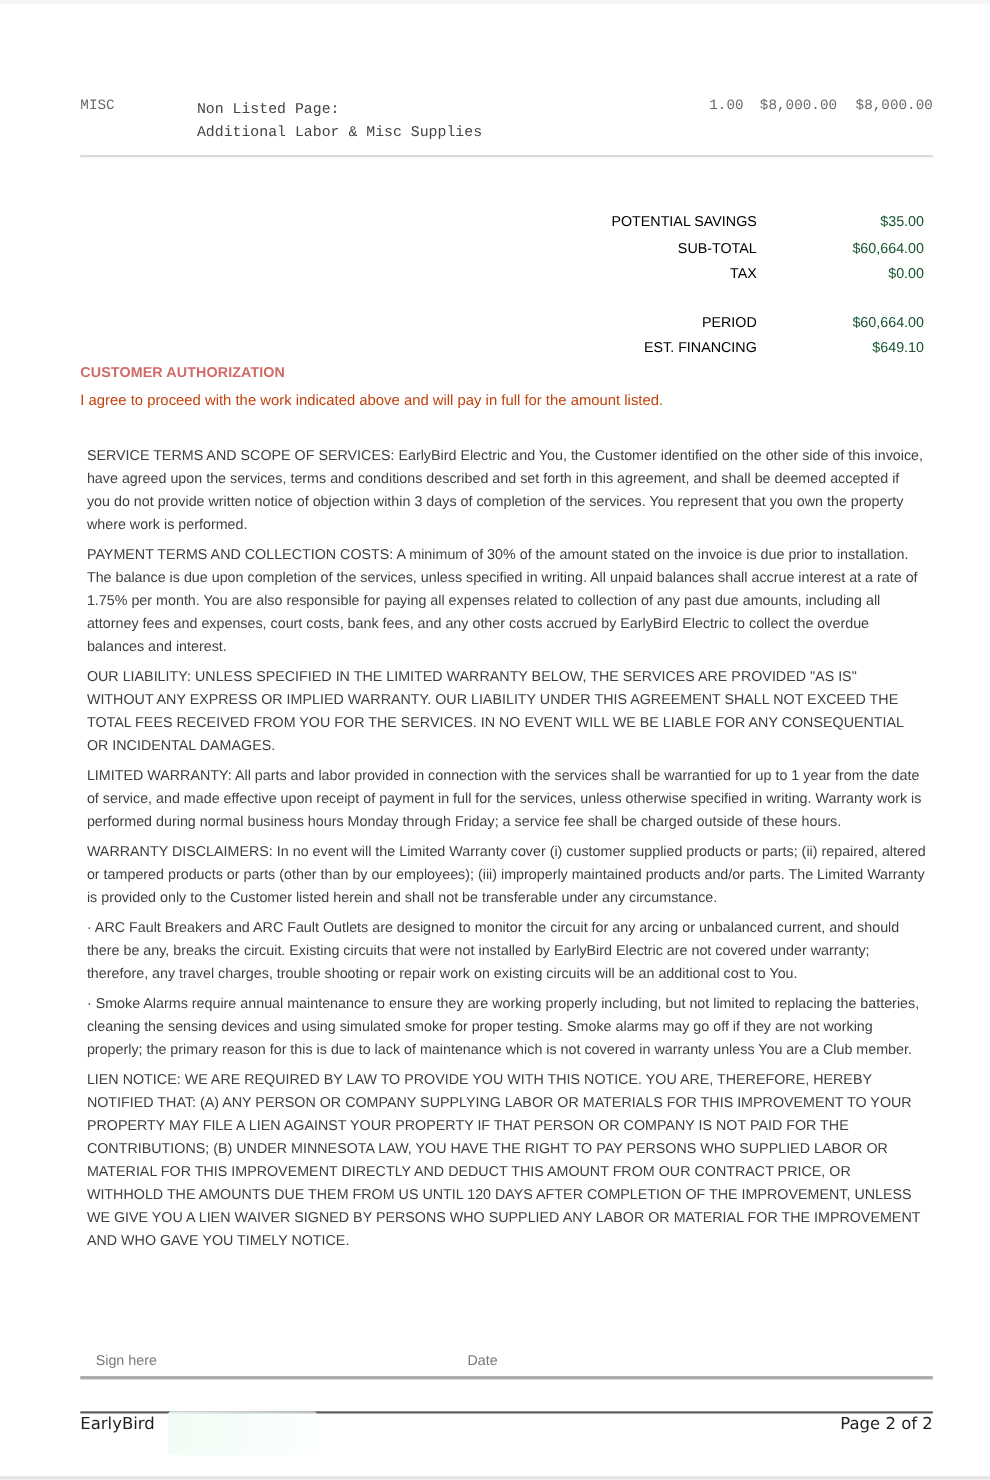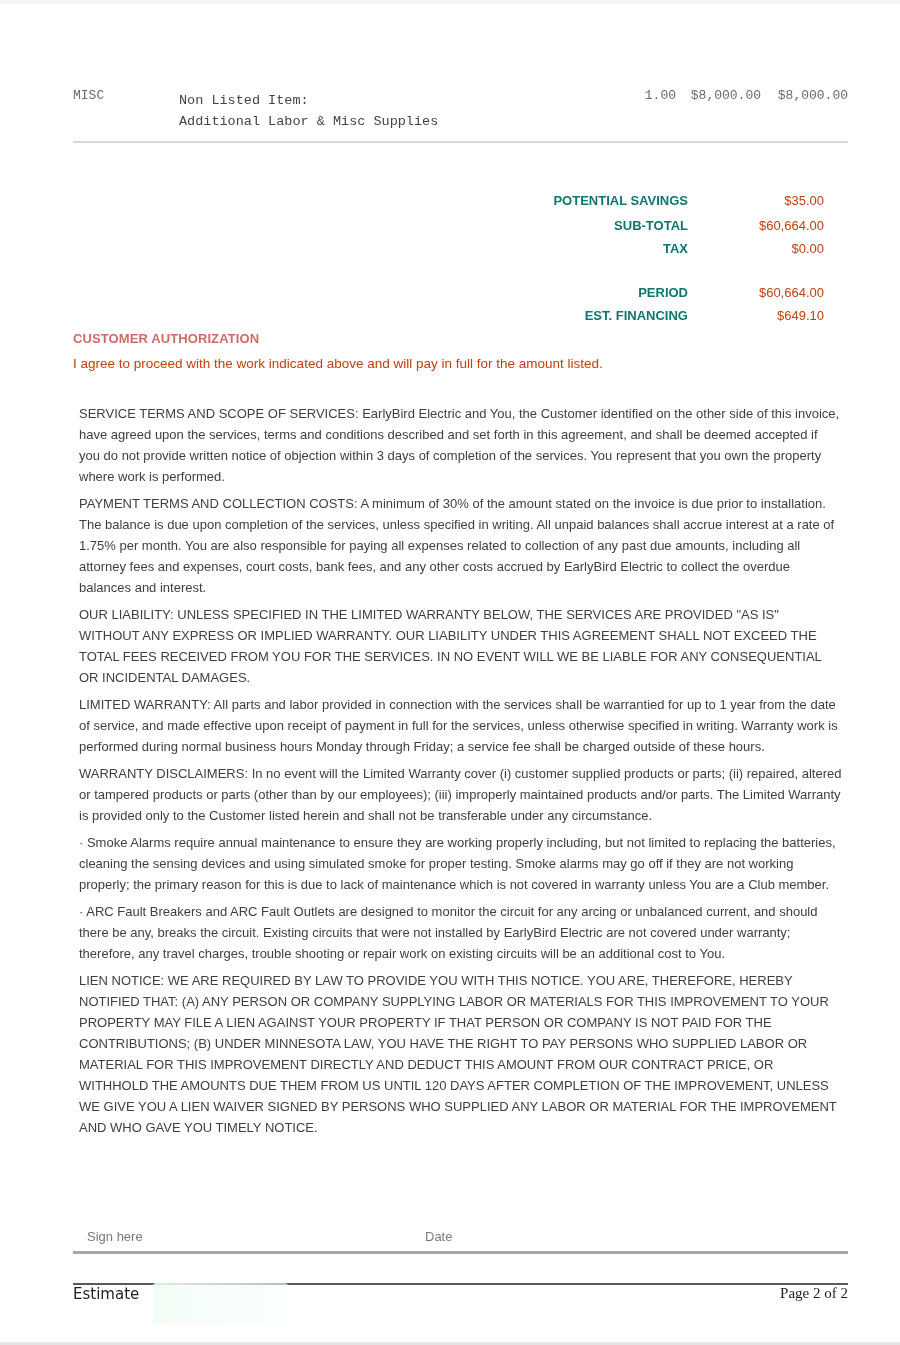--- a/index.html
+++ b/index.html
@@ -88,28 +88,28 @@
     }
     .totals .row {
       position: absolute;
       left: 0;
       width: 775px;
       height: 18px;
     }
     .totals .label {
       position: absolute;
       right: 160px;
-      font-weight: bold;
-      color: #0f766e;
+      font-weight: normal;
+      color: #000000;
       text-align: right;
     }
     .totals .value {
       position: absolute;
-      right: 24px;
-      color: #c2410c;
+      right: 8px;
+      color: #14532d;
     }
     
     .auth-title {
       position: absolute;
       top: 331px;
       left: 0;
       font-size: 13px;
       font-weight: bold;
       color: #d06a66;
       letter-spacing: 0.1px;
@@ -189,34 +189,34 @@
     .footer .redaction {
       position: absolute;
       left: 80px; top: -2px;
       width: 135px;
       height: 40px;
       background: linear-gradient(90deg, rgba(240,252,244,0.9), rgba(250,255,252,0.6));
       border-radius: 3px;
     }
     .footer .page-num {
       position: absolute;
-      right: 0; top: 0; font-family: Liberation Serif, serif;
+      right: 0; top: 0;
     }
   </style>
 </head>
 <body>
 
 <div class="top-strip"></div>
 
 <div class="page">
 
   <div class="line-item">
     <span class="code">MISC</span>
     <div class="desc">
-      <div>Non Listed Item:</div>
+      <div>Non Listed Page:</div>
       <div>Additional Labor &amp; Misc Supplies</div>
     </div>
     <span class="qty">1.00</span>
     <span class="price">$8,000.00</span>
     <span class="amount">$8,000.00</span>
   </div>
   <div class="item-divider"></div>
 
   <div class="totals">
     <div class="row" style="top:193px;">
@@ -243,32 +243,32 @@
 
   <div class="auth-title">CUSTOMER AUTHORIZATION</div>
   <div class="auth-text">I agree to proceed with the work indicated above and will pay in full for the amount listed.</div>
 
   <div class="terms">
     <p>SERVICE TERMS AND SCOPE OF SERVICES: EarlyBird Electric and You, the Customer identified on the other side of this invoice, have agreed upon the services, terms and conditions described and set forth in this agreement, and shall be deemed accepted if you do not provide written notice of objection within 3 days of completion of the services. You represent that you own the property where work is performed.</p>
     <p>PAYMENT TERMS AND COLLECTION COSTS: A minimum of 30% of the amount stated on the invoice is due prior to installation. The balance is due upon completion of the services, unless specified in writing. All unpaid balances shall accrue interest at a rate of 1.75% per month. You are also responsible for paying all expenses related to collection of any past due amounts, including all attorney fees and expenses, court costs, bank fees, and any other costs accrued by EarlyBird Electric to collect the overdue balances and interest.</p>
     <p>OUR LIABILITY: UNLESS SPECIFIED IN THE LIMITED WARRANTY BELOW, THE SERVICES ARE PROVIDED "AS IS" WITHOUT ANY EXPRESS OR IMPLIED WARRANTY. OUR LIABILITY UNDER THIS AGREEMENT SHALL NOT EXCEED THE TOTAL FEES RECEIVED FROM YOU FOR THE SERVICES. IN NO EVENT WILL WE BE LIABLE FOR ANY CONSEQUENTIAL OR INCIDENTAL DAMAGES.</p>
     <p>LIMITED WARRANTY: All parts and labor provided in connection with the services shall be warrantied for up to 1 year from the date of service, and made effective upon receipt of payment in full for the services, unless otherwise specified in writing. Warranty work is performed during normal business hours Monday through Friday; a service fee shall be charged outside of these hours.</p>
     <p>WARRANTY DISCLAIMERS: In no event will the Limited Warranty cover (i) customer supplied products or parts; (ii) repaired, altered or tampered products or parts (other than by our employees); (iii) improperly maintained products and/or parts. The Limited Warranty is provided only to the Customer listed herein and shall not be transferable under any circumstance.</p>
+    <p>· ARC Fault Breakers and ARC Fault Outlets are designed to monitor the circuit for any arcing or unbalanced current, and should there be any, breaks the circuit. Existing circuits that were not installed by EarlyBird Electric are not covered under warranty; therefore, any travel charges, trouble shooting or repair work on existing circuits will be an additional cost to You.</p>
     <p>· Smoke Alarms require annual maintenance to ensure they are working properly including, but not limited to replacing the batteries, cleaning the sensing devices and using simulated smoke for proper testing. Smoke alarms may go off if they are not working properly; the primary reason for this is due to lack of maintenance which is not covered in warranty unless You are a Club member.</p>
-    <p>· ARC Fault Breakers and ARC Fault Outlets are designed to monitor the circuit for any arcing or unbalanced current, and should there be any, breaks the circuit. Existing circuits that were not installed by EarlyBird Electric are not covered under warranty; therefore, any travel charges, trouble shooting or repair work on existing circuits will be an additional cost to You.</p>
     <p>LIEN NOTICE: WE ARE REQUIRED BY LAW TO PROVIDE YOU WITH THIS NOTICE. YOU ARE, THEREFORE, HEREBY NOTIFIED THAT: (A) ANY PERSON OR COMPANY SUPPLYING LABOR OR MATERIALS FOR THIS IMPROVEMENT TO YOUR PROPERTY MAY FILE A LIEN AGAINST YOUR PROPERTY IF THAT PERSON OR COMPANY IS NOT PAID FOR THE CONTRIBUTIONS; (B) UNDER MINNESOTA LAW, YOU HAVE THE RIGHT TO PAY PERSONS WHO SUPPLIED LABOR OR MATERIAL FOR THIS IMPROVEMENT DIRECTLY AND DEDUCT THIS AMOUNT FROM OUR CONTRACT PRICE, OR WITHHOLD THE AMOUNTS DUE THEM FROM US UNTIL 120 DAYS AFTER COMPLETION OF THE IMPROVEMENT, UNLESS WE GIVE YOU A LIEN WAIVER SIGNED BY PERSONS WHO SUPPLIED ANY LABOR OR MATERIAL FOR THE IMPROVEMENT AND WHO GAVE YOU TIMELY NOTICE.</p>
   </div>
 
   <div class="sign-row">
     <span class="sign-label">Sign here</span>
     <span class="date-label">Date</span>
   </div>
   <div class="sign-line"></div>
 
   <div class="footer-line"></div>
   <div class="footer">
-    <span class="estimate">Estimate</span>
+    <span class="estimate">EarlyBird</span>
     <span class="redaction"></span>
     <span class="page-num">Page 2 of 2</span>
   </div>
 </div>
 
 <div class="bottom-strip"></div>
 
 </body></html>

